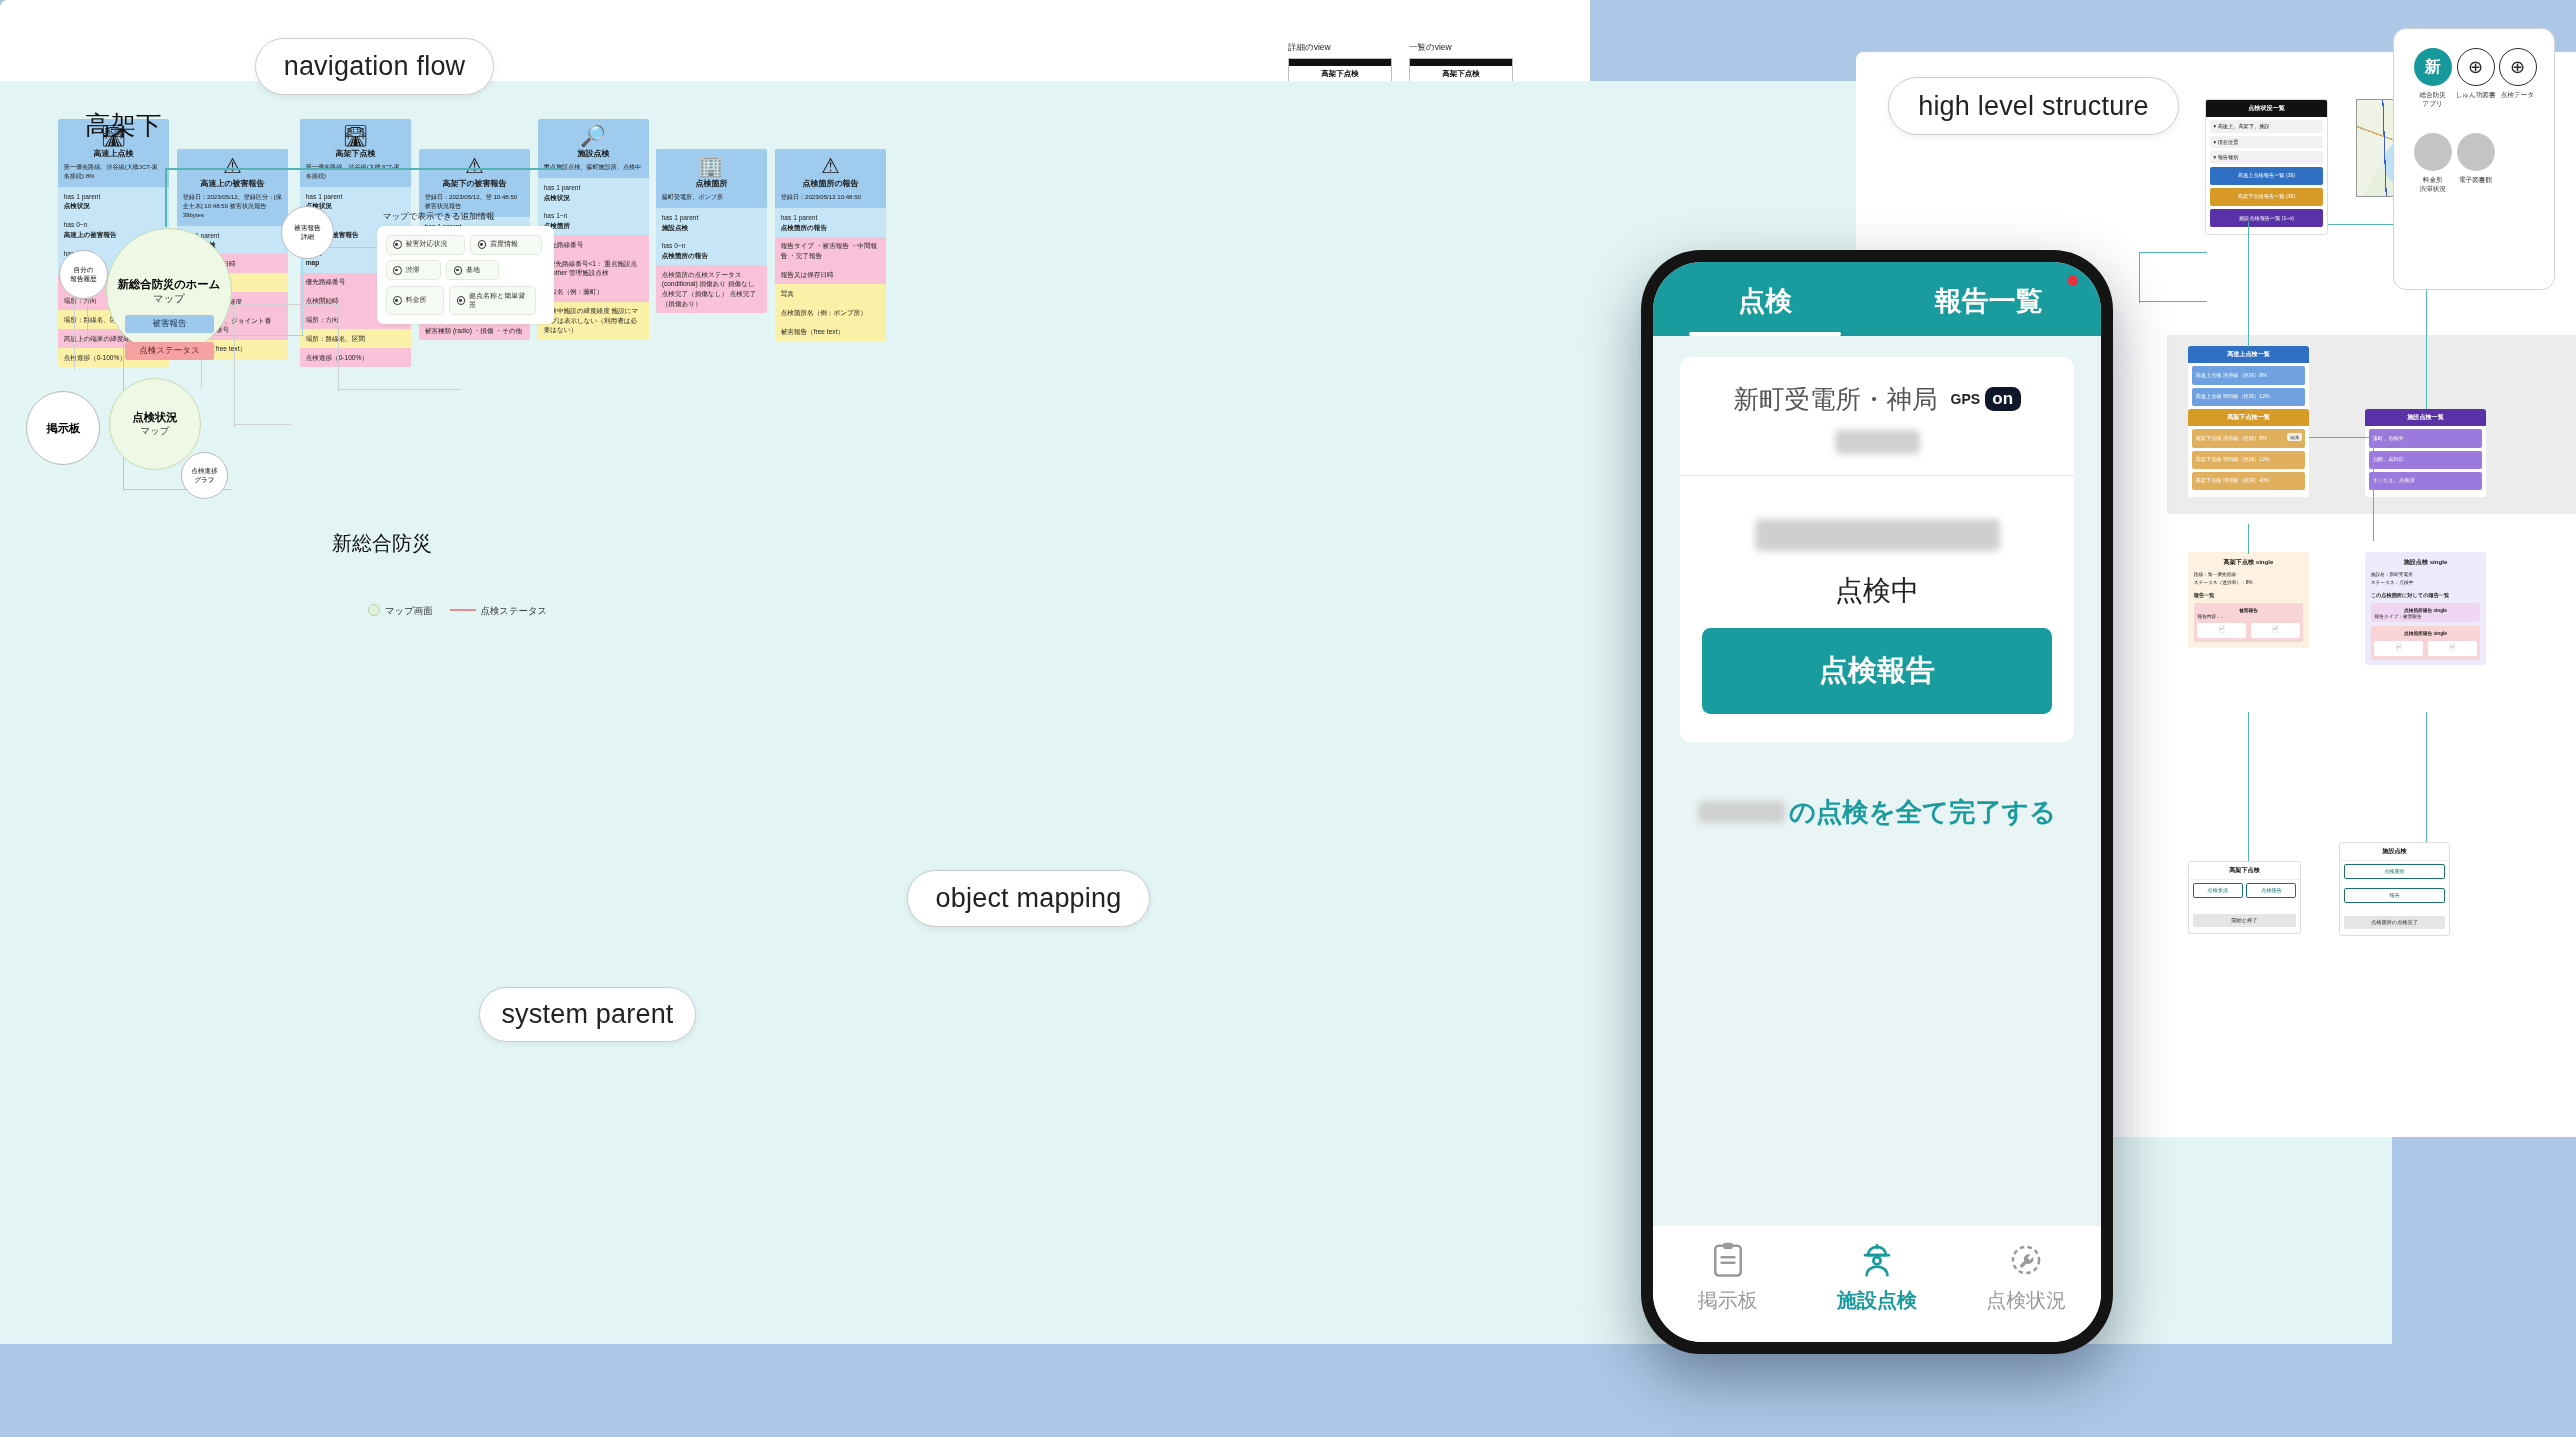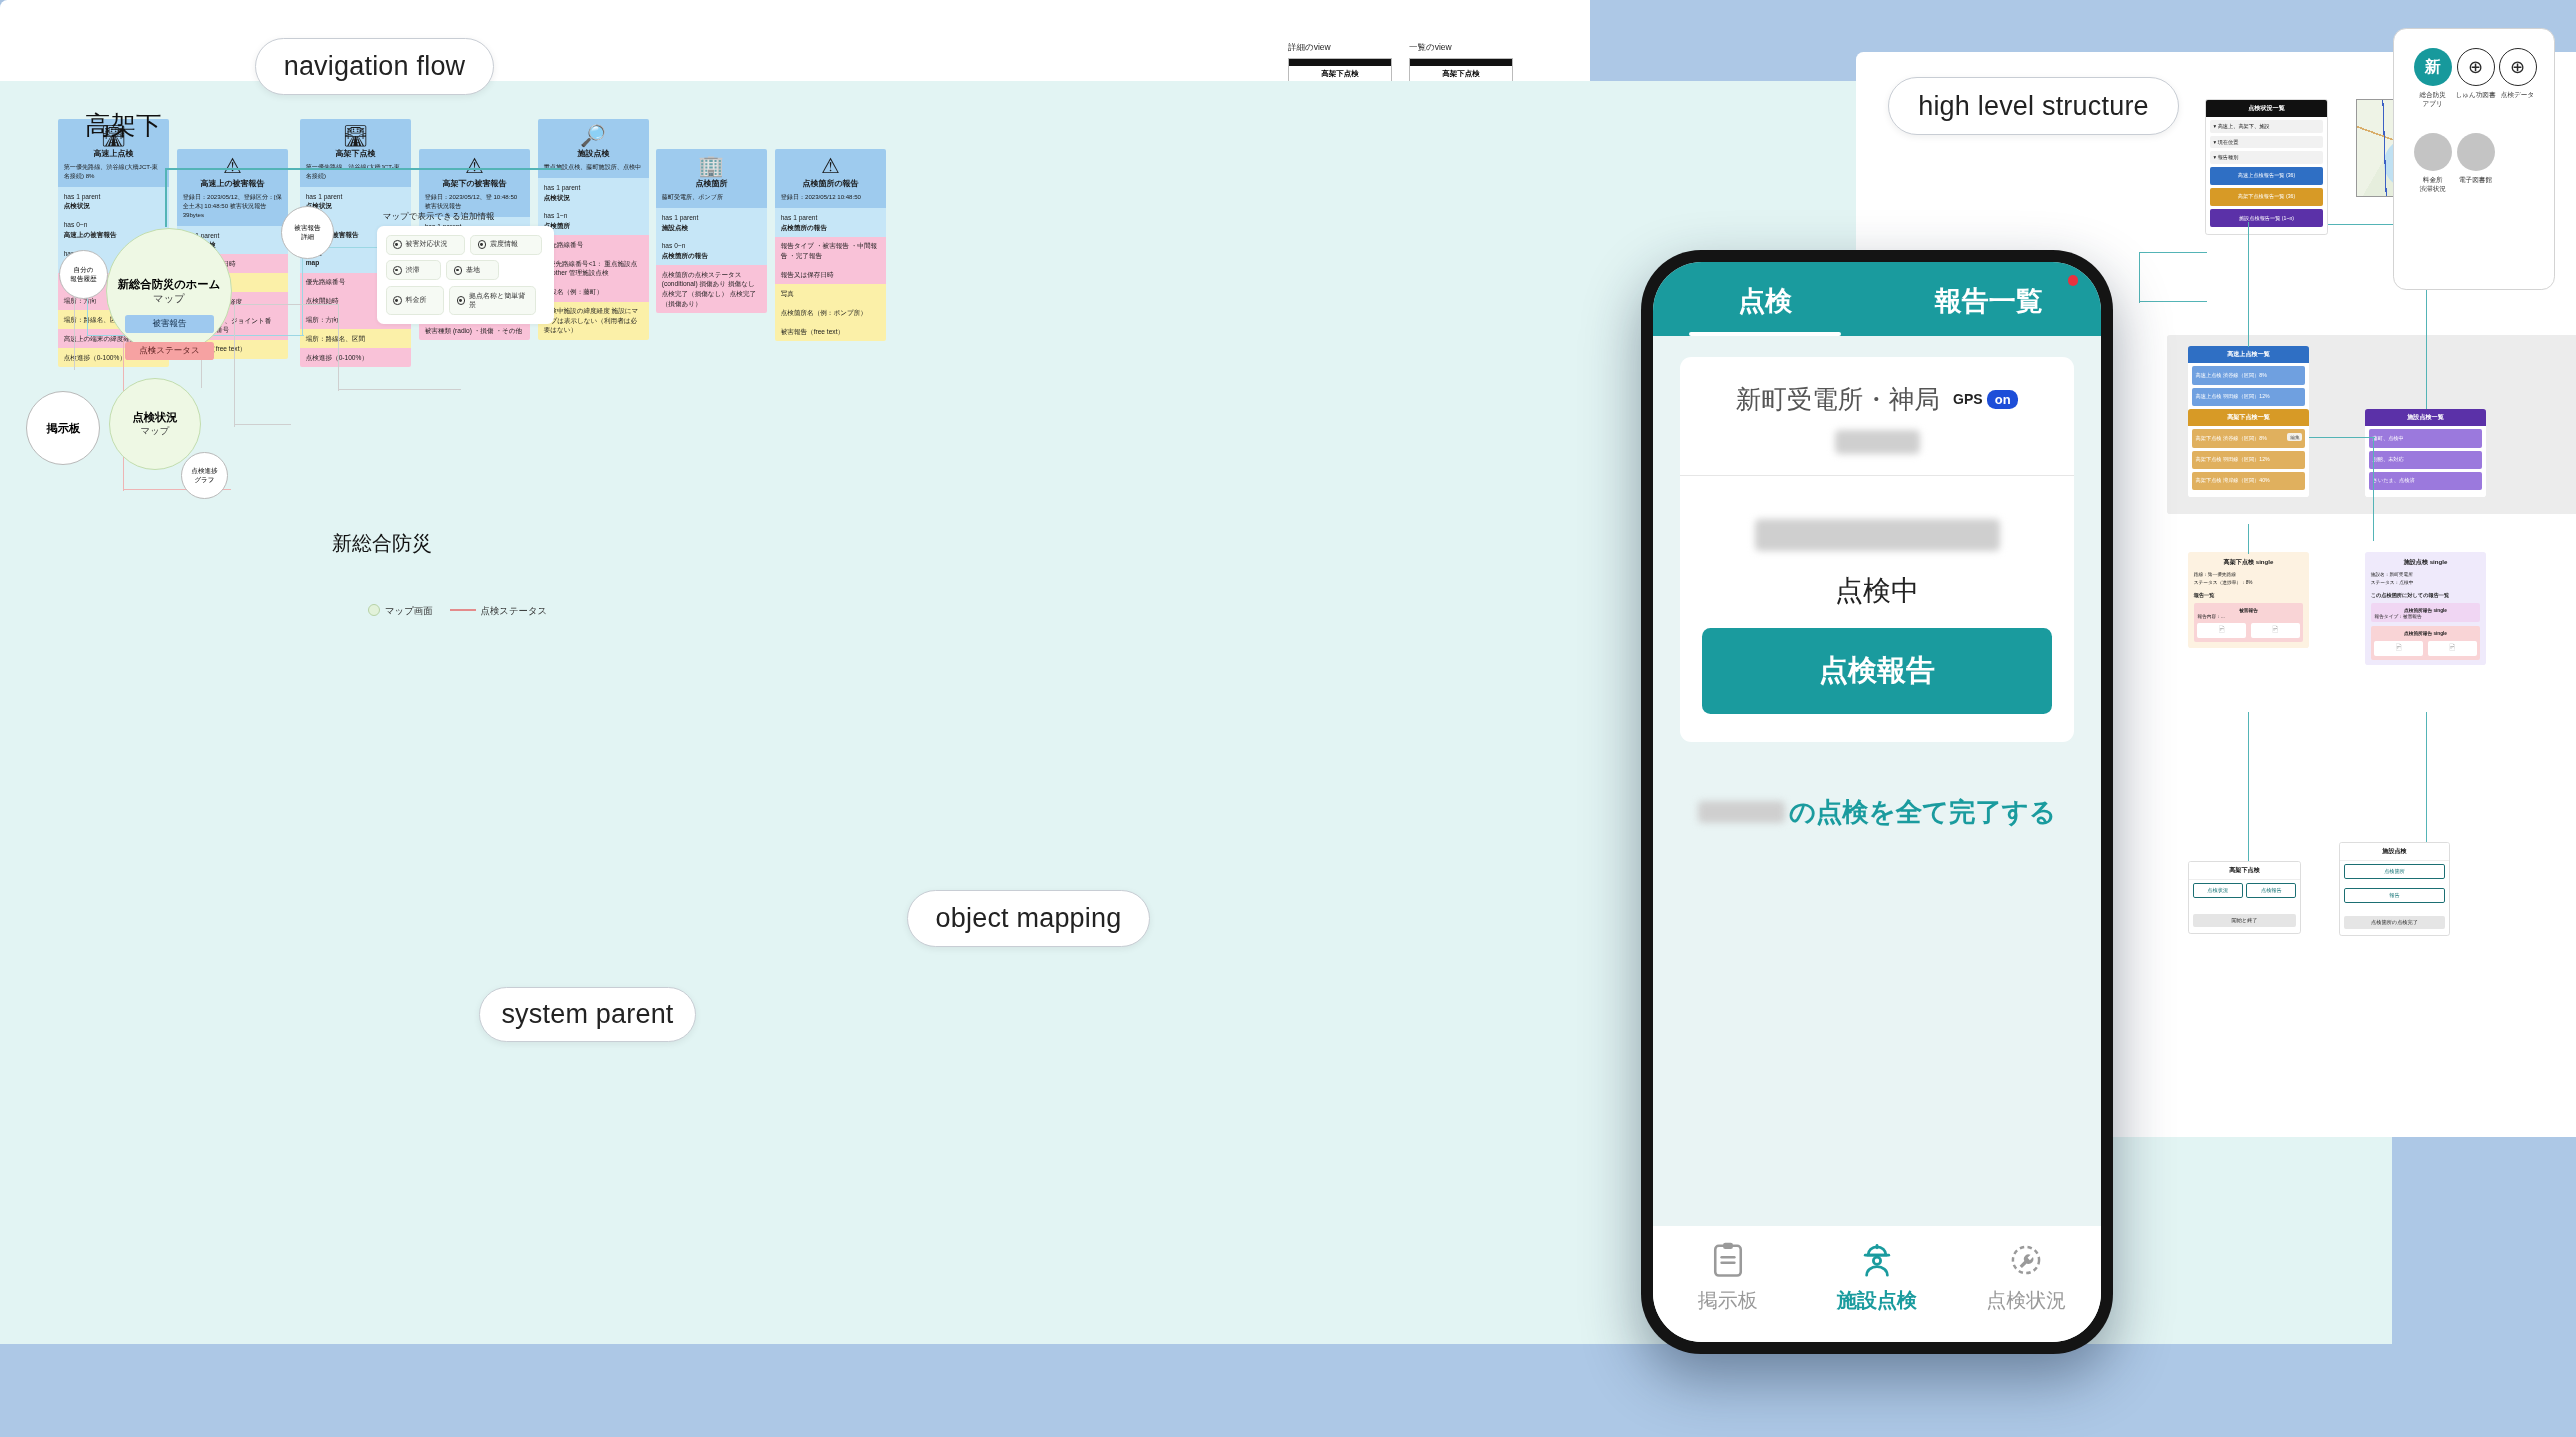--- a/index.html
+++ b/index.html
@@ -181,21 +181,21 @@
             padding:21px 0 17px; position:relative; }
   .ph-tab.active::after { content:""; position:absolute; left:16%; right:16%; bottom:0;
                           height:4.7px; background:#fff; border-radius:2.8px; }
   .ph-tab .badge { position:absolute; top:13.2px; right:22.6px; width:10.4px; height:10.4px;
                    border-radius:50%; background:#e8333f; }
   .ph-body { flex:1; background:#e9f4f4; padding:21px 26.4px 0; overflow:hidden; }
   .ph-card { background:#fff; border-radius:11.3px; padding:24.5px 22.6px 28px; }
   .ph-fac { display:flex; align-items:center; justify-content:center; gap:13.2px;
             font-size:25.5px; color:#555; }
   .gps { display:flex; align-items:center; gap:4.7px; font-size:14px; font-weight:bold; color:#222;}
-  .gps .on { background:#1d4ed8; color:#fff; border-radius:8.5px; padding:1.9px 7.5px; font-size:13px;}
+  .gps .on { background:#0f172a; color:#fff; border-radius:8.5px; padding:1.9px 7.5px; font-size:17px;}
   .blurtext { background:#cfcfcf; border-radius:4.7px; filter:blur(3.8px); margin:13.2px auto 0; }
   .ph-status-line { text-align:center; font-size:28px; color:#222; margin-top:21px; }
   .ph-divider { height:0.9px; background:#e6e6e6; margin:21px -22.6px 0; }
   .btn-outline { border:1.4px solid #1a9b9e; color:#1a9b9e; border-radius:8.5px; text-align:center;
                  font-size:28px; font-weight:bold; padding:21px 0; margin-top:38px; }
   .btn-solid { background:#1a9b9e; color:#fff; border-radius:8.5px; text-align:center;
                font-size:29px; font-weight:bold; padding:22.6px 0; margin-top:18px; }
   .btn-text { text-align:center; font-size:27px; color:#3a3a3a; padding:24.5px 0 3.8px; }
   .ph-complete { text-align:center; font-size:26.4px; color:#1a9b9e; font-weight:bold;
                  margin-top:53px; display:flex; justify-content:center; align-items:center; gap:3.8px;}
@@ -907,17 +907,17 @@
             </svg>
           </span>
           <span>点検状況</span>
         </div>
       </div>
     </div>
   </div>
 
   <div class="pill" style="left:255px;top:38px;width:239px;height:57px;">navigation flow</div>
   <div class="pill" style="left:1888px;top:77px;width:291px;height:58px;">high level structure</div>
-  <div class="pill" style="left:907px;top:890px;width:243px;height:57px;">object mapping</div>
+  <div class="pill" style="left:907px;top:870px;width:243px;height:57px;">object mapping</div>
   <div class="pill" style="left:479px;top:987px;width:217px;height:55px;">system parent</div>
 
 </div>
 
 
 </body></html>

